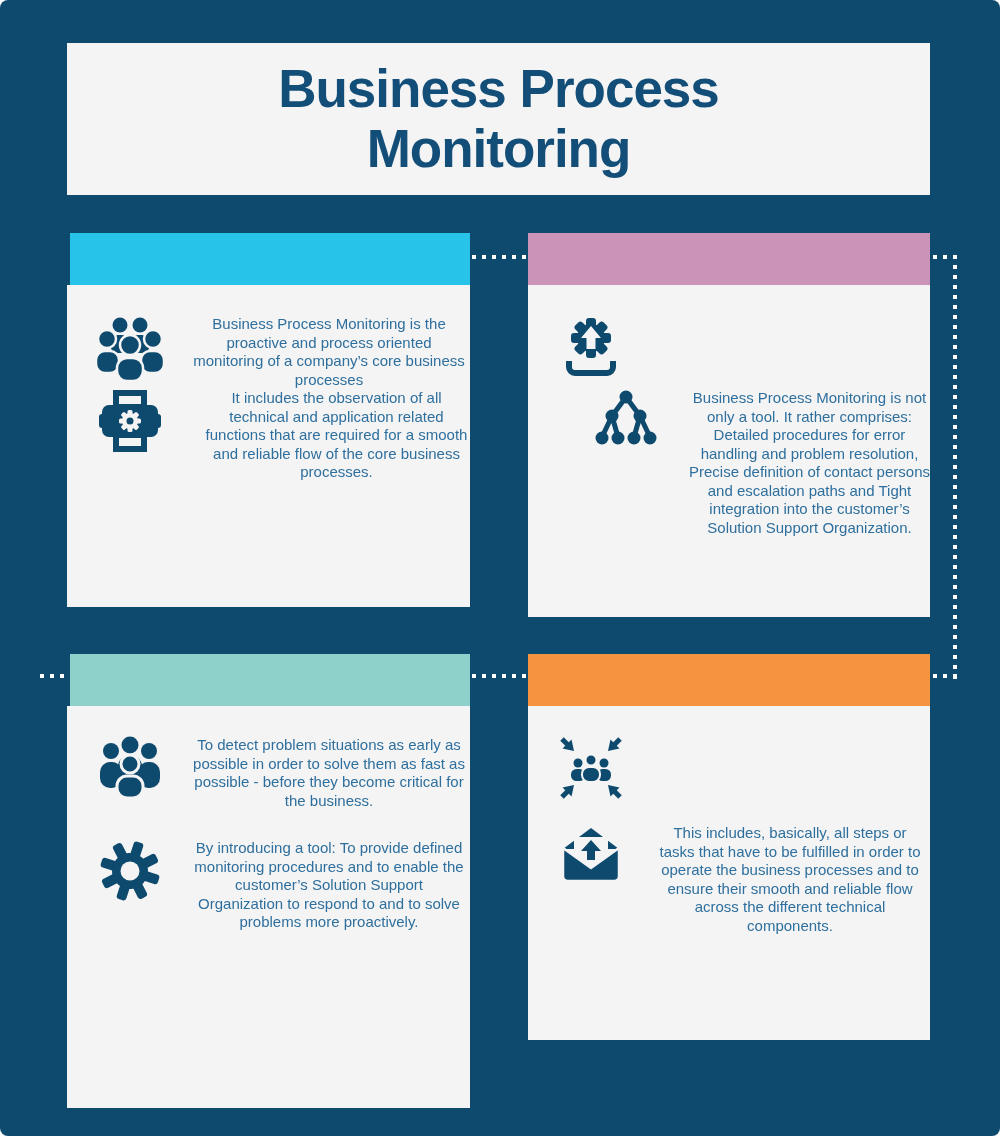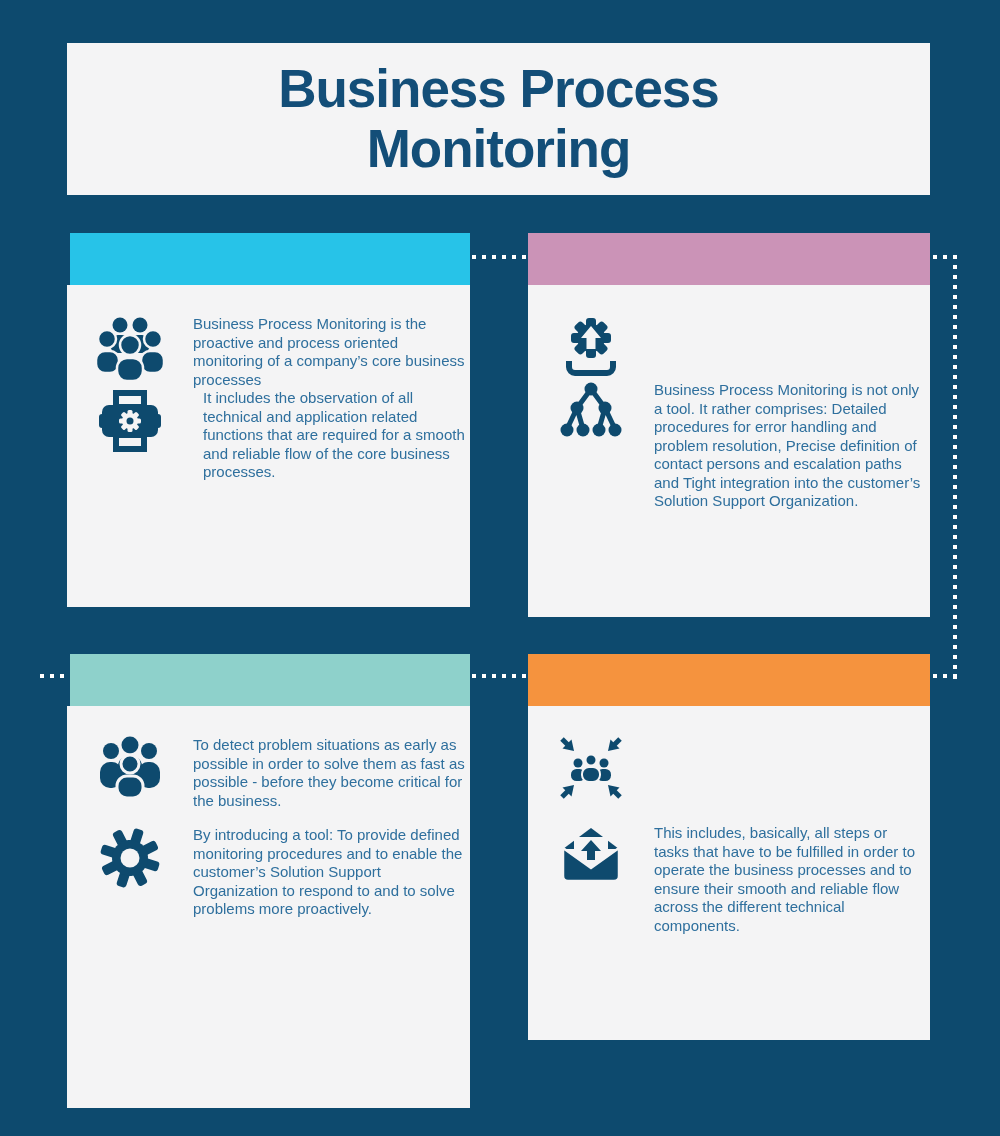--- a/index.html
+++ b/index.html
@@ -1,43 +1,44 @@
 <!DOCTYPE html>
 <html><head>
 <meta charset="utf-8">
 <style>
   html,body{margin:0;padding:0;}
   body{font-family:"Liberation Sans", sans-serif;}
   #stage{
     position:relative;width:1000px;height:1136px;overflow:hidden;
     background:#0d4a6e;
+    border-radius:8px;
   }
   
   .title-panel{
     position:absolute;left:67px;top:43px;width:863px;height:152px;
     background:#f4f4f5;display:flex;align-items:center;justify-content:center;
   }
   .title-panel h1{
     margin:0;padding:0 130px;text-align:center;
     font-size:53px;line-height:1.13;font-weight:bold;letter-spacing:-1px;
     color:#134e78;
   }
   
-  .card{position:absolute;background:#f4f4f5;}
+  .card{position:absolute;background:#f4f4f5;text-align:center;}
   .card-accent{position:absolute;top:-52px;height:52px;right:0;left:0;}
   .card-accent.inset{left:3px;}
   .card--1{left:67px;top:285px;width:403px;height:322px;}
   .card--2{left:528px;top:285px;width:402px;height:332px;}
   .card--3{left:67px;top:706px;width:403px;height:402px;}
   .card--4{left:528px;top:706px;width:402px;height:334px;}
   .card-body{padding-top:30px;}
   .item{display:flex;align-items:flex-start;}
   .card--1 .item + .item{gap:10px;}
-  .card--2 .item + .item{margin-top:2px;}
-  .card--3 .item + .item{margin-top:16px;}
+  .card--2 .item + .item{margin-top:10px;padding-left:35px;}
+  .card--3 .item + .item{margin-top:29px;}
   .card--4 .item + .item{margin-top:24px;}
   .icon-col{width:126px;flex-shrink:0;display:flex;justify-content:center;}
   .icon{color:#0e4a6e;display:block;}
   .item-text{
     width:272px;margin:0;
     font-size:15px;line-height:18.5px;color:#2e6f9d;
   }
   .mt14{margin-top:0;}
   
   .dots-h{position:absolute;height:4px;

